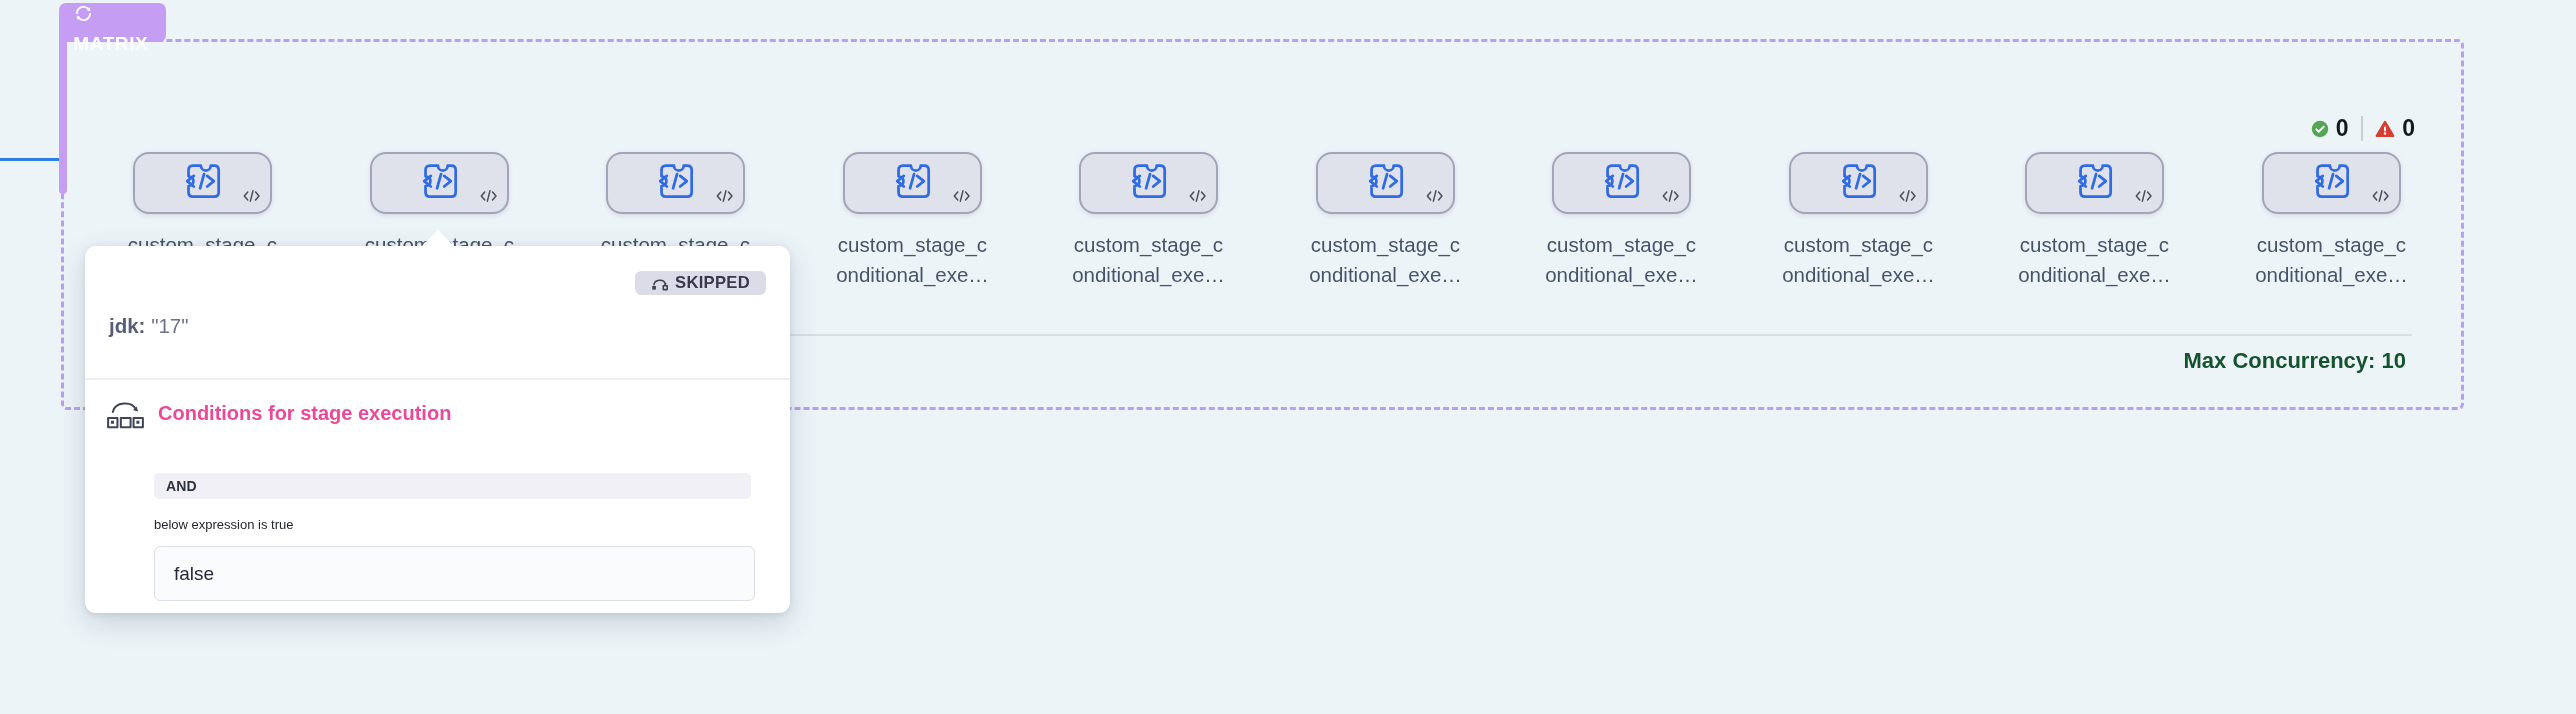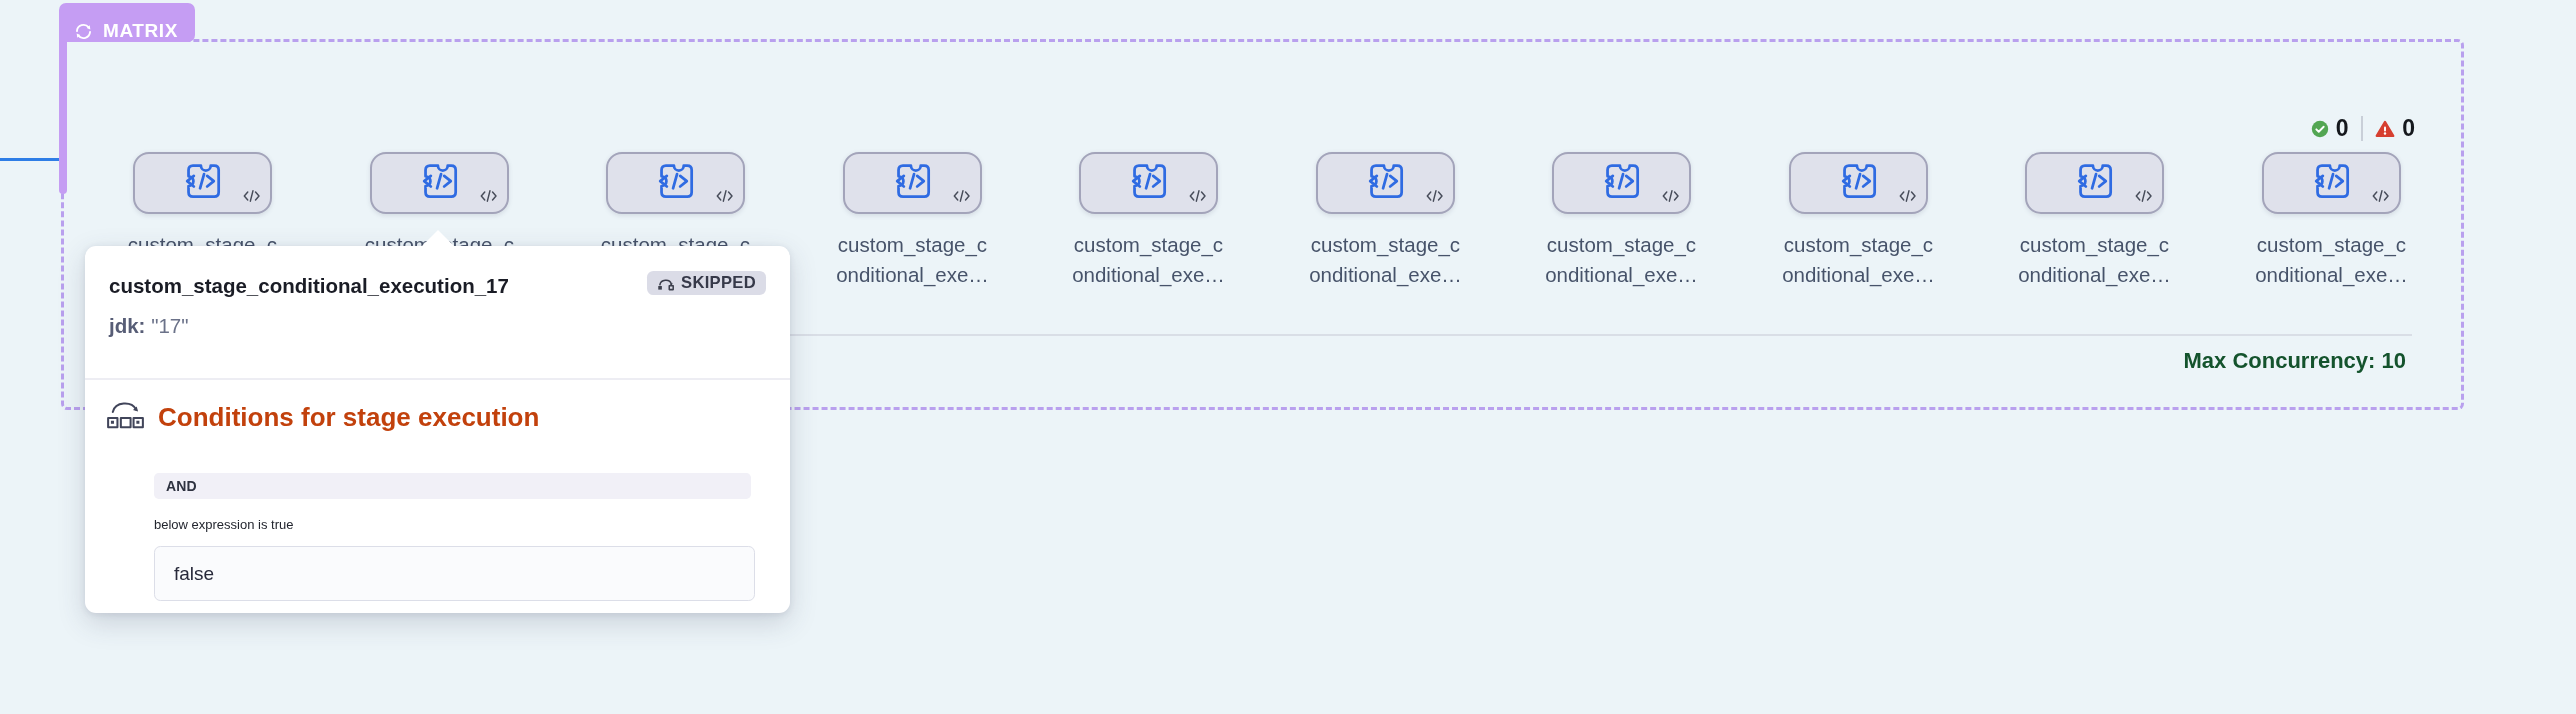--- a/index.html
+++ b/index.html
@@ -12,21 +12,21 @@
 
   
   .matrix-box { position:absolute; left:61px; top:39px; width:2403px; height:371px;
     border:3.2px dashed var(--c-purple-border,#b9a0ee); border-radius:6.3px; }
 
   .accent-bar { position:absolute; left:-5.5px; top:-4px; width:8px; height:156px;
     background:var(--c-purple,#c59df3); border-radius:0 0 4.7px 4.7px; }
 
   .matrix-badge { position:absolute; left:-4.7px; top:-39px; height:39px; padding:0 17.3px 0 14px;
     background:var(--c-purple,#c59df3); border-radius:7px 7px 7px 0;
-    display:flex; align-items:flex-end; gap:8.7px; cursor:pointer; }
+    display:flex; align-items:flex-start; gap:8.7px; cursor:pointer;flex-direction:column; }
   .matrix-badge .txt { color:#ffffff; font-size:19px; font-weight:600; letter-spacing:0.6px; }
 
   .header-row { position:absolute; left:49px; top:32px; display:flex; align-items:center; gap:15px; }
   .minus-btn { width:21px; height:21px; display:flex; align-items:center; justify-content:center; cursor:pointer; }
   .minus-bar { width:21px; height:4.7px; border-radius:2.4px; background:var(--c-blue,#2e7de6); }
   .group-title { font-size:21px; font-weight:500; color:#66707f; letter-spacing:0.2px; }
 
   .counters { position:absolute; right:46px; top:73px; display:flex; align-items:center; gap:7px; }
   .count-num { font-size:23px; font-weight:700; color:#15181d; }
   .count-sep { width:1.6px; height:25px; background:#c9cfd8; margin:0 5.5px; }
@@ -42,29 +42,29 @@
 
   .mx-divider { position:absolute; left:27px; top:292px; width:2321px; height:1.6px; background:#d9dee6; }
   .max-conc { position:absolute; right:55px; top:306px; font-size:22px; font-weight:700; color:#14532d; }
 
   
   .popover { position:absolute; left:85px; top:246px; width:705px; height:367px; background:#ffffff;
     border-radius:11px; box-shadow:0 9.5px 28px rgba(55,60,90,.18), 0 1.6px 6.3px rgba(55,60,90,.10); z-index:5; }
   .pop-arrow { position:absolute; left:337px; top:-16px; width:0; height:0;
     border-left:16px solid transparent; border-right:16px solid transparent; border-bottom:16.6px solid #ffffff; }
   .pop-title { position:absolute; left:24px; top:28px; font-size:20.5px; font-weight:700; color:#1a1c25; white-space:nowrap; }
-  .skip-badge { position:absolute; right:24px; top:25px; height:24.4px; padding:0 10px;
+  .skip-badge { position:absolute; right:24px; top:25px; height:24.4px; padding:0 16px;
     background:var(--c-skip,#dbdce7); border-radius:6.3px; display:flex; align-items:center; gap:6.3px; }
   .skip-badge .txt { font-size:16.6px; font-weight:700; color:#363949; letter-spacing:0.3px; }
   .var-row { position:absolute; left:24px; top:68px; font-size:20.5px; white-space:nowrap; }
   .var-key { font-weight:700; color:#575d76; }
   .var-val { color:#6b7289; }
   .pop-divider { position:absolute; left:0; top:132px; width:100%; height:1.6px; background:#ededf3; }
   .cond-icon { position:absolute; left:20.5px; top:148px; }
-  .cond-heading { position:absolute; left:73px; top:156px; font-size:26px; font-weight:700; color:#c2410c; white-space:nowrap; }
+  .cond-heading { position:absolute; left:73px; top:156px; font-size:20px; font-weight:700; color:#ec4899; white-space:nowrap; }
   .cond-desc { position:absolute; left:69px; top:196px; font-size:16.6px; color:#23262f; white-space:nowrap; }
   .and-bar { position:absolute; left:69px; top:227px; width:597px; height:26px; background:#f1f0f7;
     border-radius:4.7px; display:flex; align-items:center; padding-left:12px; }
   .and-bar .txt { font-size:14px; font-weight:700; color:#2e3240; letter-spacing:0.2px; }
   .cond-sub { position:absolute; left:69px; top:271px; font-size:13px; color:#23262f; }
   .expr-box { position:absolute; left:69px; top:300px; width:601px; height:55px; background:#fafbfd;
     border:1.6px solid #dcdee8; border-radius:6.3px; display:flex; align-items:center; padding-left:19px; }
   .expr-box .txt { font-size:19px; color:#27293a; }
 </style>
 </head>
@@ -352,21 +352,20 @@
   </div>
 </div>
 
     <div class="mx-divider"></div>
     <div class="max-conc">Max Concurrency: 10</div>
   </div>
 
   <div class="popover">
     <div class="pop-arrow"></div>
 
-    <div class="pop-title">custom_stage_conditional_execution_17</div>
 
     <div class="skip-badge">
       <span style="display:flex;">
         <svg width="18" height="15" viewBox="0 0 20 16" fill="none" stroke="#3c3f4c" stroke-width="1.7" stroke-linecap="round" stroke-linejoin="round">
           <path d="M3.2 9.5 C4 3.2 14.2 2.6 15.8 8.2"></path>
           <polygon points="17.3,7.2 14.2,8.9 16.6,10.6" fill="#3c3f4c" stroke="none"></polygon>
           <rect x="1.4" y="10.8" width="4" height="4" fill="#3c3f4c" stroke="none"></rect>
           <rect x="13.6" y="10.4" width="4.4" height="4.4" fill="none"></rect>
         </svg>
       </span>

